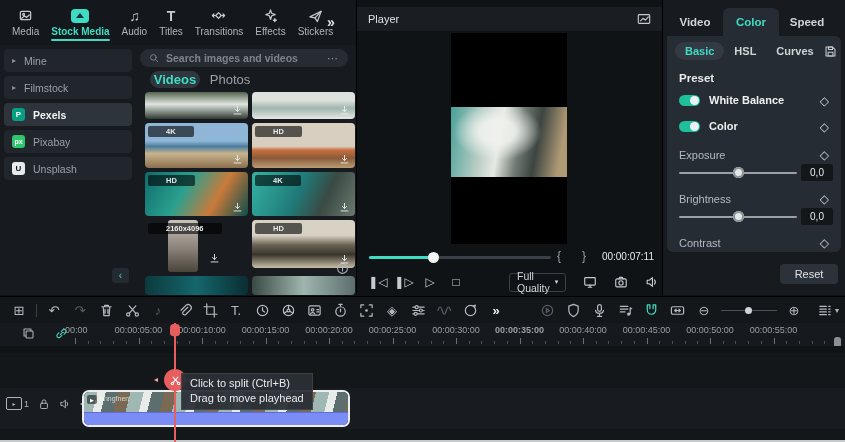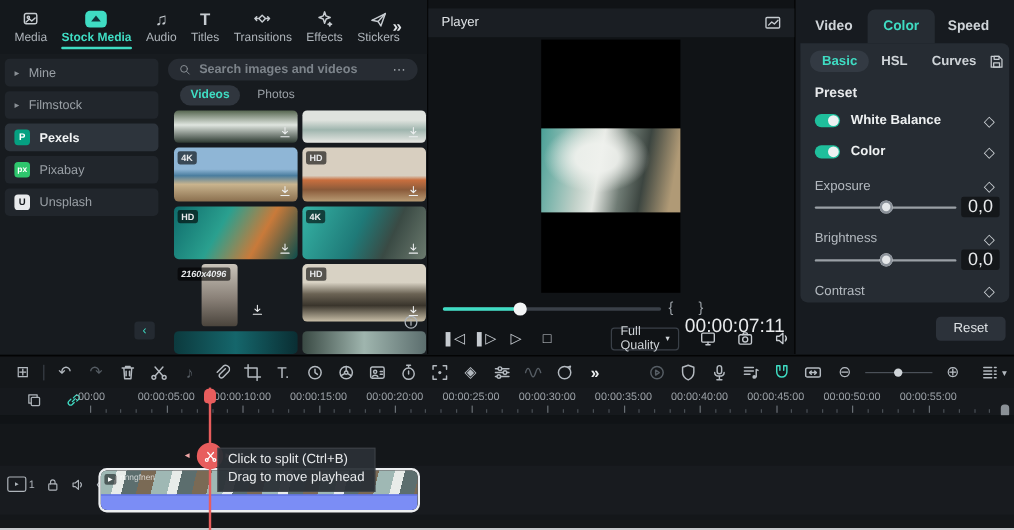--- a/index.html
+++ b/index.html
@@ -29,56 +29,56 @@
   .srcicon.giphy{background:linear-gradient(135deg,#00ccff 0 30%,#9933ff 30% 60%,#00ff99 60%);color:#fff;}
   .srcicon.pixabay{background:#2ec66d;color:#fff;font-size:7px;}
   .srcicon.unsplash{background:#e8eaec;color:#14181c;}
   .collapse{position:absolute;left:112px;top:268px;width:17px;height:15px;border:none;border-radius:3px;background:#242a31;color:#3fdcc3;font-size:10px;line-height:14px;padding:0;cursor:pointer;}
 
   .search{position:absolute;left:140px;top:49px;width:208px;height:18px;border-radius:9px;background:#272c33;display:flex;align-items:center;gap:7px;padding:0 9px;box-sizing:border-box;cursor:text;}
   .search .ph{font-size:10.5px;color:#7d848b;flex:1;font-weight:bold;}
   .search .more{color:#9aa0a6;font-size:11px;letter-spacing:1px;cursor:pointer;}
   .search svg.i{width:10px;height:10px;color:#8a9096;}
 
-  .pill{position:absolute;top:71px;height:17px;border-radius:9px;display:flex;align-items:center;justify-content:center;font-size:10px;cursor:pointer;}
+  .pill{position:absolute;top:71px;height:17px;border-radius:9px;display:flex;align-items:center;justify-content:center;font-size:13px;cursor:pointer;}
   .pill.videos{left:150px;width:50px;background:#30363e;color:#3fdcc3;font-weight:bold;}
   .pill.photos{left:208px;width:44px;color:#9aa0a6;}
 
   .thumb{position:absolute;border-radius:4px;overflow:hidden;cursor:pointer;}
-  .thumb .badge{position:absolute;left:3px;top:3px;background:rgba(0,0,0,.6);color:#e8eaec;font-size:7.5px;font-weight:bold;padding:1px 3px;border-radius:2px;z-index:2;}
+  .thumb .badge{position:absolute;left:3px;top:3px;background:rgba(0,0,0,.6);color:#e8eaec;font-size:7.5px;font-weight:bold;padding:1px 18px;border-radius:2px;z-index:2;}
   .thumb .dl{position:absolute;right:5px;bottom:3px;color:#eceeef;z-index:2;}
   .thumb .dl svg.i{width:11px;height:11px;}
   .t1{left:145px;top:92px;width:103px;height:27px;background:linear-gradient(180deg,#55654f,#dfe5df 45%,#2e3a32);}
   .t2{left:252px;top:92px;width:103px;height:27px;background:linear-gradient(180deg,#dfe3de 0 30%,#9fb5ae 60%,#e8e8e4);}
   .t3{left:145px;top:123px;width:103px;height:45px;background:linear-gradient(180deg,#8fb6d6 0 40%,#4a7d9e 52%,#c9b48e 68%,#8a6f4e);}
   .t4{left:252px;top:123px;width:103px;height:45px;background:linear-gradient(180deg,#d8cfc0 0 52%,#c96f3f 60%,#8a5a3a 78%,#b99c74);}
   .t5{left:145px;top:172px;width:103px;height:44px;background:linear-gradient(120deg,#0f6b6b,#2aa08f 38%,#c97a3a 68%,#0c4c4c);}
   .t6{left:252px;top:172px;width:103px;height:44px;background:linear-gradient(115deg,#35b3a5,#1f7a78 45%,#3a4a44 70%,#6b7a6e);}
-  .t7{left:145px;top:220px;width:103px;height:52px;background:transparent;font-style:italic;}
+  .t7{left:145px;top:220px;width:103px;height:52px;background:transparent;}
   .t7 .port{position:absolute;left:23px;top:0;width:30px;height:52px;border-radius:3px;background:linear-gradient(180deg,#c9c4ba,#8a8178 55%,#4a443c);}
   .t7 .dl{right:28px;bottom:8px;}
   .t8{left:252px;top:220px;width:103px;height:48px;background:linear-gradient(180deg,#d8d2c4 0 32%,#6b6354 52%,#3a352c 72%,#c9bfa8);}
   .t9{left:145px;top:276px;width:103px;height:19px;background:linear-gradient(90deg,#0c3a3e,#15666b,#0a2e33);}
   .t10{left:252px;top:276px;width:103px;height:19px;background:linear-gradient(90deg,#3a4a44,#9fb5ae,#5c6e6e);}
   .info-ic{position:absolute;left:336px;top:262px;color:#aeb4ba;}
 
   
   .player-panel{position:absolute;left:357px;top:0;width:305px;height:295px;background:#101316;border-right:1px solid #000;}
   .pheader{position:absolute;left:0;top:7px;width:100%;height:24px;background:#1a1e23;display:flex;align-items:center;justify-content:space-between;padding:0 11px;box-sizing:border-box;}
   .pheader .ptitle{font-size:11px;color:#dfe3e6;}
   .pcanvas{position:absolute;left:94px;top:33px;width:116px;height:211px;background:#000;}
   .pvideo{position:absolute;left:0;top:74px;width:116px;height:70px;background:
      radial-gradient(ellipse at 40% 35%,rgba(240,242,238,.9) 0 18%,rgba(240,242,238,0) 45%),
      linear-gradient(100deg,#49a096 0%,#bfd0c8 30%,#e6e9e4 42%,#6f7b74 58%,#3c4540 72%,#b09a76 92%);}
   .sl-row{position:absolute;left:0;top:250px;width:100%;height:14px;}
   .sl-track{position:absolute;left:12px;top:6px;width:182px;height:3px;border-radius:2px;background:#3a4048;cursor:pointer;}
   .sl-fill{position:absolute;left:0;top:0;height:3px;border-radius:2px;background:#3fdcc3;}
   .sl-knob{position:absolute;top:-4px;width:11px;height:11px;border-radius:50%;background:#f2f4f5;cursor:grab;}
   .mark{position:absolute;top:-1px;font-size:12px;color:#9aa0a6;cursor:pointer;}
-  .tcode{position:absolute;right:8px;top:14px;font-size:16px;color:#e8eaec;}
+  .tcode{position:absolute;right:8px;top:1px;font-size:10px;color:#e8eaec;}
   .pctrl{position:absolute;left:0;top:270px;width:100%;height:24px;display:flex;align-items:center;}
   .pbtn{width:26px;text-align:center;font-size:12px;color:#c6cbd0;cursor:pointer;flex:0 0 auto;}
   .pbtn.b1{margin-left:8px;}
   .quality{margin-left:40px;height:17px;border:1px solid #3a4048;border-radius:3px;display:flex;align-items:center;gap:5px;padding:0 7px;font-size:10.5px;color:#cfd4d8;cursor:pointer;}
   .pic{margin-left:17px;color:#c6cbd0;cursor:pointer;}
   .pic svg.i{width:14px;height:14px;}
 
   
   .props-panel{position:absolute;left:663px;top:0;width:182px;height:295px;background:#171b20;}
   .ptabs{position:absolute;left:4px;top:8px;display:flex;}
@@ -92,21 +92,21 @@
   .preset{position:absolute;left:12px;top:36px;font-size:11.5px;font-weight:bold;color:#e8eaec;}
   .trow{position:absolute;left:12px;width:150px;display:flex;align-items:center;gap:9px;}
   .trow .tg{width:21px;height:11px;border-radius:6px;background:#1fbf9c;position:relative;cursor:pointer;flex:0 0 auto;}
   .trow .tg::after{content:"";position:absolute;right:1px;top:1px;width:9px;height:9px;border-radius:50%;background:#eef1f2;}
   .trow .tlb{font-size:11px;font-weight:bold;color:#eef1f2;}
   .dia{position:absolute;right:12px;color:#cfd4d8;font-size:12px;cursor:pointer;}
   .slab{position:absolute;left:12px;font-size:11px;color:#b4bac0;}
   .pslider{position:absolute;left:12px;width:118px;height:10px;}
   .pslider .ln{position:absolute;left:0;top:4px;width:100%;height:2px;background:#9aa0a6;border-radius:1px;}
   .pslider .kn{position:absolute;left:54px;top:-1px;width:11px;height:11px;border-radius:50%;background:#e4e7e9;box-shadow:inset 0 0 0 2px #8a9199;cursor:grab;}
-  .vbox{position:absolute;right:8px;width:32px;height:17px;background:#14171a;border-radius:2px;display:flex;align-items:center;justify-content:center;font-size:15px;color:#e8eaec;cursor:text;}
+  .vbox{position:absolute;right:8px;width:32px;height:17px;background:#14171a;border-radius:2px;display:flex;align-items:center;justify-content:center;font-size:10px;color:#e8eaec;cursor:text;}
   .reset{position:absolute;left:117px;top:264px;width:58px;height:20px;background:#2c323a;border:none;border-radius:4px;color:#dfe3e6;font-size:11px;cursor:pointer;}
 
   
   .timeline{position:absolute;left:0;top:296px;width:845px;height:146px;background:#14171a;border-top:1px solid #000;}
   .tbar{position:absolute;left:0;top:0;width:845px;height:26px;display:flex;align-items:center;}
   .ico{width:26px;height:22px;display:flex;align-items:center;justify-content:center;color:#b4bac0;font-size:13px;cursor:pointer;flex:0 0 auto;}
   .ico.dim{color:#565d64;}
   .ico.teal{color:#3fdcc3;}
   .ico.bright{color:#eef1f2;font-weight:bold;}
   .vdiv{width:1px;height:13px;background:#3a4048;margin:0 4px;flex:0 0 auto;}
@@ -711,21 +711,21 @@
           </svg>
         </span>
       <span class="rscroll"></span>
     <span class="rlbl" style="left: 75px;">:00:00</span>
         <span class="rlbl" style="left: 138.5px;">00:00:05:00</span>
         <span class="rlbl" style="left: 202px;">00:00:10:00</span>
         <span class="rlbl" style="left: 265.5px;">00:00:15:00</span>
         <span class="rlbl" style="left: 329px;">00:00:20:00</span>
         <span class="rlbl" style="left: 392.5px;">00:00:25:00</span>
         <span class="rlbl" style="left: 456px;">00:00:30:00</span>
-        <span class="rlbl" style="left: 519.5px;">00:00:35:00</span>
+        <span class="rlbl" style="left: 519.5px; font-weight: bold;">00:00:35:00</span>
         <span class="rlbl" style="left: 583px;">00:00:40:00</span>
         <span class="rlbl" style="left: 646.5px;">00:00:45:00</span>
         <span class="rlbl" style="left: 710px;">00:00:50:00</span>
         <span class="rlbl" style="left: 773.5px;">00:00:55:00</span>
         <span class="tick major" style="left: 75px;"></span>
         <span class="tick minor" style="left: 87.7px;"></span>
         <span class="tick minor" style="left: 100.4px;"></span>
         <span class="tick minor" style="left: 113.1px;"></span>
         <span class="tick minor" style="left: 125.8px;"></span>
         <span class="tick major" style="left: 138.5px;"></span>

